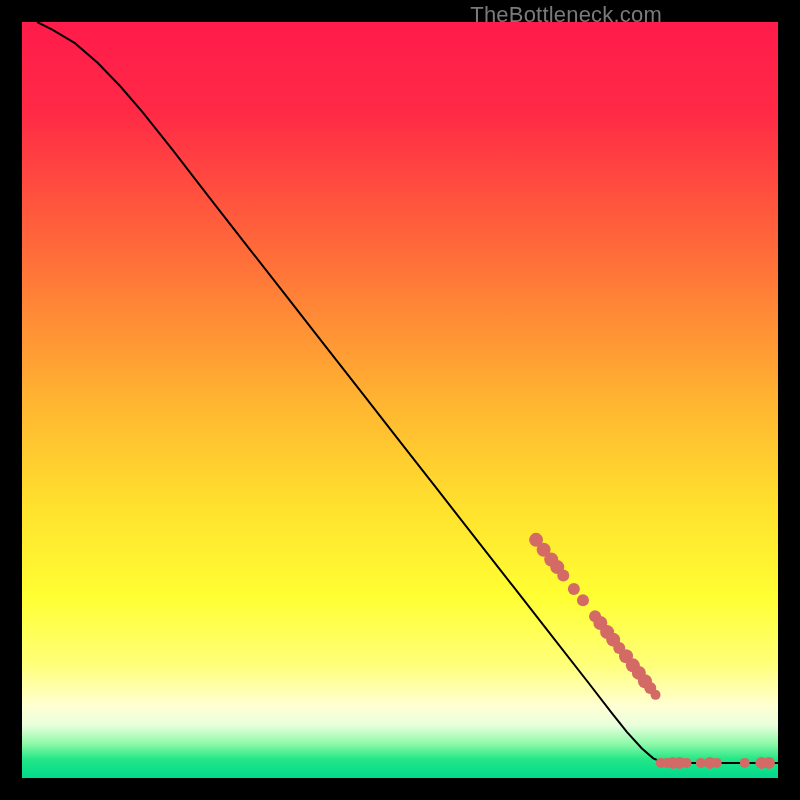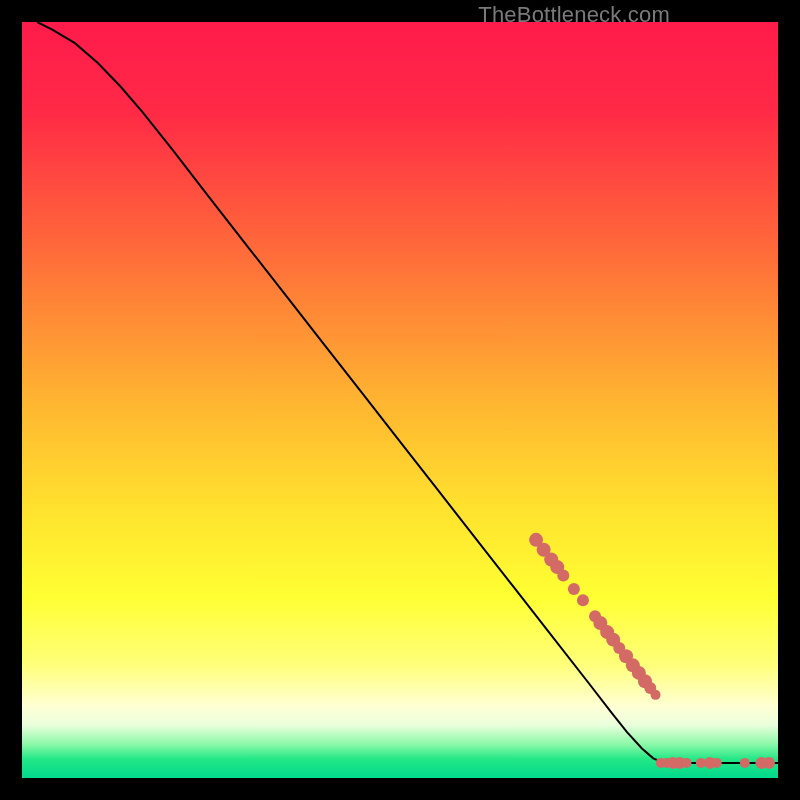--- a/index.html
+++ b/index.html
@@ -8,21 +8,20 @@
     width: 800px;
     height: 800px;
     background: #000;
     overflow: hidden;
     font-family: Arial, Helvetica, sans-serif;
   }
   .stage {
     position: relative;
     width: 676px;
     height: 800px;
-    padding-left: 8px;
   }
   .plot {
     position: absolute;
     left: 22px;
     top: 22px;
     width: 756px;
     height: 756px;
     overflow: hidden;
   }
   .watermark {

